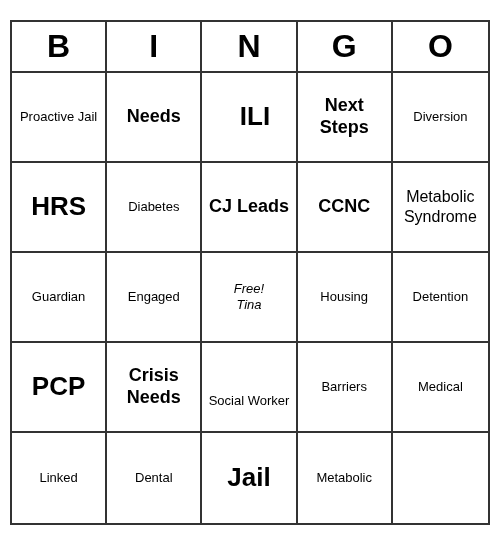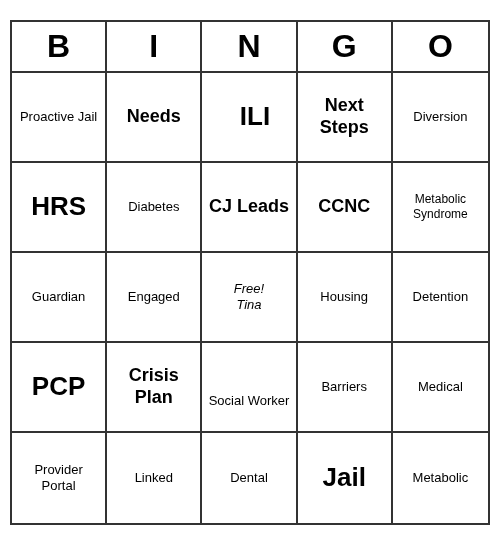--- a/index.html
+++ b/index.html
@@ -65,21 +65,21 @@
       font-weight: bold;
     }
     .cell-text.medium {
       font-size: 18px;
       font-weight: bold;
     }
     .cell-text.small {
       font-size: 13px;
     }
     .cell-text.xsmall {
-      font-size: 12px;
+      font-size: 16px;
     }
   </style>
 </head>
 <body>
 
 <div class="bingo-card">
   <div class="bingo-header">
   <div class="header-cell">B</div>
       <div class="header-cell">I</div>
       <div class="header-cell">N</div>
@@ -130,33 +130,30 @@
       <div class="cell">
         <span class="cell-text small" style="white-space: pre-line;">Housing</span>
       </div>
       <div class="cell">
         <span class="cell-text small" style="white-space: pre-line;">Detention</span>
       </div>
       <div class="cell">
         <span class="cell-text large" style="white-space: pre-line;">PCP</span>
       </div>
       <div class="cell">
-        <span class="cell-text medium" style="white-space: pre-line;">Crisis Plan</span>
+        <span class="cell-text medium" style="white-space: pre-line;">Crisis Needs</span>
       </div>
       <div class="cell">
         <span class="cell-text small" style="white-space: pre-line; margin-top: 28px;">Social Worker</span>
       </div>
       <div class="cell">
         <span class="cell-text small" style="white-space: pre-line;">Barriers</span>
       </div>
       <div class="cell">
         <span class="cell-text small" style="white-space: pre-line;">Medical</span>
-      </div>
-      <div class="cell">
-        <span class="cell-text small" style="white-space: pre-line;">Provider Portal</span>
       </div>
       <div class="cell">
         <span class="cell-text small" style="white-space: pre-line;">Linked</span>
       </div>
       <div class="cell">
         <span class="cell-text small" style="white-space: pre-line;">Dental</span>
       </div>
       <div class="cell">
         <span class="cell-text large" style="white-space: pre-line;">Jail</span>
       </div>

